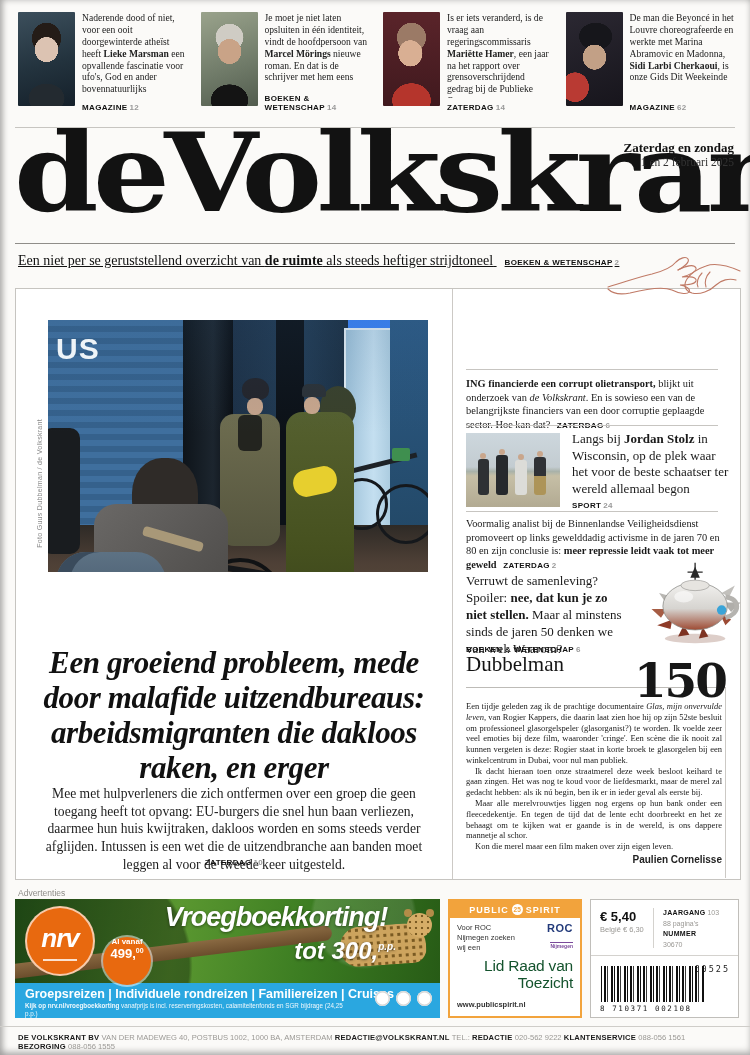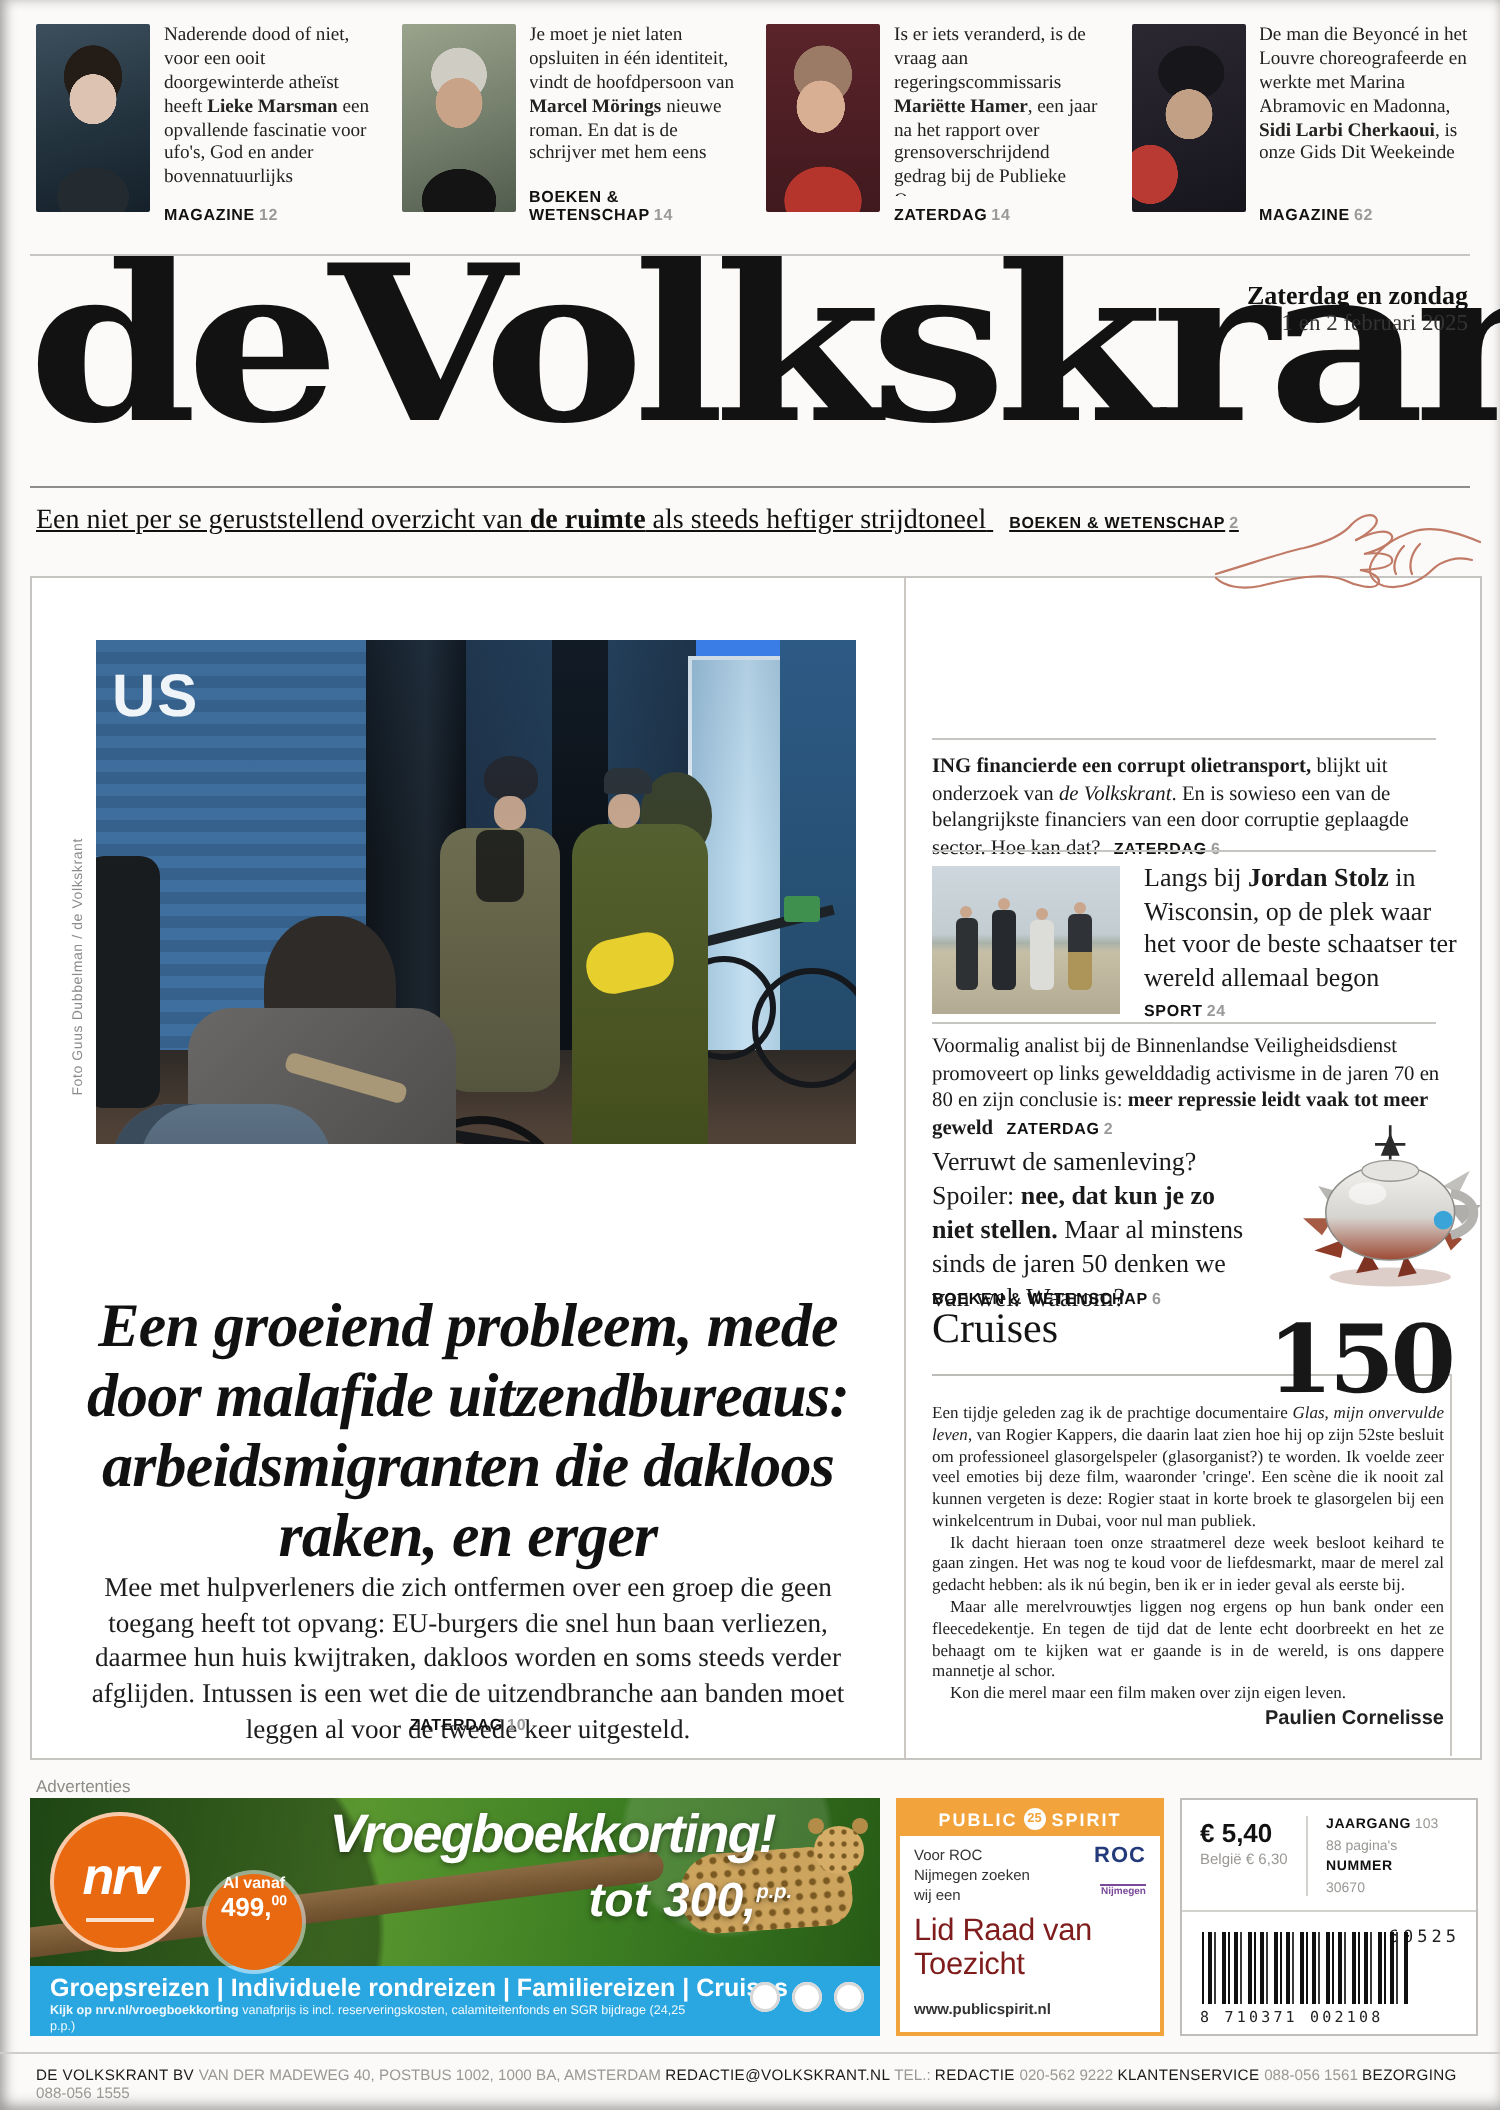--- a/index.html
+++ b/index.html
@@ -183,42 +183,42 @@
       border:2px solid #f2a33c;box-sizing:border-box;}
   .ps-head{height:17px;background:#f2a33c;color:#fff;display:flex;align-items:center;justify-content:center;
       gap:3px;font:700 9px "Liberation Sans",sans-serif;letter-spacing:1px;}
   .ps-badge{width:11px;height:11px;border-radius:50%;background:#fff;color:#f2a33c;
       font:700 6.5px/11px "Liberation Sans",sans-serif;text-align:center;letter-spacing:0;}
   .ps-bodyrow{display:flex;justify-content:space-between;padding:5px 7px 0 7px;}
   .ps-intro{font:400 7.5px/1.3 "Liberation Sans",sans-serif;color:#333;width:62px;}
   .ps-roc{text-align:right;}
   .ps-roc .r1x{font:800 11px/1 "Liberation Sans",sans-serif;color:#223a7a;letter-spacing:.5px;}
   .ps-roc .r2x{font:700 5px/1.4 "Liberation Sans",sans-serif;color:#7a4a9a;border-top:1.5px solid #7a4a9a;display:inline-block;margin-top:1px;}
-  .ps-title{font:400 15.5px/1.08 "Liberation Sans",sans-serif;color:#7f1d1d;padding:6px 7px 0 7px;letter-spacing:-.2px;}
+  .ps-title{font:400 15.5px/1.08 "Liberation Sans",sans-serif;color:#14532d;padding:6px 7px 0 7px;letter-spacing:-.2px;text-align:right;}
   .ps-url{position:absolute;left:7px;bottom:7px;font:700 7.5px "Liberation Sans",sans-serif;color:#333;}
 
   .colo{position:absolute;left:590px;top:899px;width:149px;height:119px;background:#fff;
         border:1px solid #c0beba;box-sizing:border-box;}
   .colo-top{position:relative;height:55px;border-bottom:1px solid #d4d2ce;}
   .colo-price{position:absolute;left:9px;top:9px;font:700 13px "Liberation Sans",sans-serif;color:#111;}
   .colo-pricebe{position:absolute;left:9px;top:25px;font:400 7.5px "Liberation Sans",sans-serif;color:#9a9894;}
   .colo-vline{position:absolute;left:62px;top:8px;width:1px;height:40px;background:#d4d2ce;}
   .colo-right{position:absolute;left:72px;top:8px;font:400 7px/1.5 "Liberation Sans",sans-serif;color:#9a9894;}
   .colo-right b{color:#111;letter-spacing:.3px;}
   .colo-barcode{position:absolute;left:10px;top:66px;width:104px;height:36px;
     background:
       repeating-linear-gradient(90deg,#101010 0 1px,transparent 1px 3px,#101010 3px 5px,transparent 5px 6px,
         #3a3a3a 6px 7px,transparent 7px 10px,#101010 10px 12px,transparent 12px 13px);}
   .colo-bcsmall{position:absolute;right:8px;top:64px;font:400 8.5px "DejaVu Sans Mono",monospace;letter-spacing:2px;color:#222;}
   .colo-digits{position:absolute;left:9px;top:104px;font:400 7.5px "DejaVu Sans Mono",monospace;letter-spacing:1.6px;color:#222;text-align:center;}
 
   
   .footrule{position:absolute;left:0;top:1026px;width:750px;height:1px;background:#cfcdc9;}
   .footer{position:absolute;left:18px;top:1033px;width:716px;font:400 7.6px "Liberation Sans",sans-serif;color:#9a9894;}
-  .footer .fb{font-weight:400;color:#1a1a1a;letter-spacing:.2px;}
+  .footer .fb{font-weight:700;color:#1a1a1a;letter-spacing:.2px;}
 </style>
 </head>
 <body>
 
 <div class="page">
 
   <div class="teasers">
     <div class="teaser">
       <div class="tphoto pt1"></div>
       <div class="tbody">
@@ -366,21 +366,21 @@
       <path d="M100,30 L86,38 L94,42 Z" fill="#c2c0bc"></path>
       <ellipse cx="58" cy="52" rx="34" ry="25" fill="url(#tg)" stroke="#8a8a86" stroke-width="0.8"></ellipse>
       <ellipse cx="58" cy="30" rx="15" ry="5.5" fill="#e6e4e0" stroke="#9a9894" stroke-width="0.7"></ellipse>
       <path d="M58,10 L63,22 L53,22 Z" fill="#2a2a2a"></path>
       <path d="M50,16 L66,16 M58,6 L58,24" stroke="#2a2a2a" stroke-width="1.4"></path>
       <path d="M90,42 C106,44 106,60 90,64" fill="none" stroke="#b5b3af" stroke-width="5"></path>
       <circle cx="86" cy="56" r="5" fill="#3aa4d8"></circle>
       <ellipse cx="46" cy="42" rx="10" ry="6" fill="rgba(255,255,255,0.55)"></ellipse>
     </svg>
 
-    <div class="dek-title">Cruises</div>
+    <div class="dek-title">Dubbelman</div>
     <div class="dek-num">150</div>
     <div class="dek-box">
       <div class="dek-body">
         <p><span>Een tijdje geleden zag ik de prachtige documentaire </span><i>Glas, mijn onvervulde leven</i><span>, van Rogier Kappers, die daarin laat zien hoe hij op zijn 52ste besluit om professioneel glasorgelspeler (glasorganist?) te worden. Ik voelde zeer veel emoties bij deze film, waaronder 'cringe'. Een scène die ik nooit zal kunnen vergeten is deze: Rogier staat in korte broek te glasorgelen bij een winkelcentrum in Dubai, voor nul man publiek.</span></p>
         <p class="ind">Ik dacht hieraan toen onze straatmerel deze week besloot keihard te gaan zingen. Het was nog te koud voor de liefdesmarkt, maar de merel zal gedacht hebben: als ik nú begin, ben ik er in ieder geval als eerste bij.</p>
         <p class="ind">Maar alle merelvrouwtjes liggen nog ergens op hun bank onder een fleecedekentje. En tegen de tijd dat de lente echt doorbreekt en het ze behaagt om te kijken wat er gaande is in de wereld, is ons dappere mannetje al schor.</p>
         <p class="ind">Kon die merel maar een film maken over zijn eigen leven.</p>
         <div class="dek-sig">Paulien Cornelisse</div>
       </div>
     </div>

